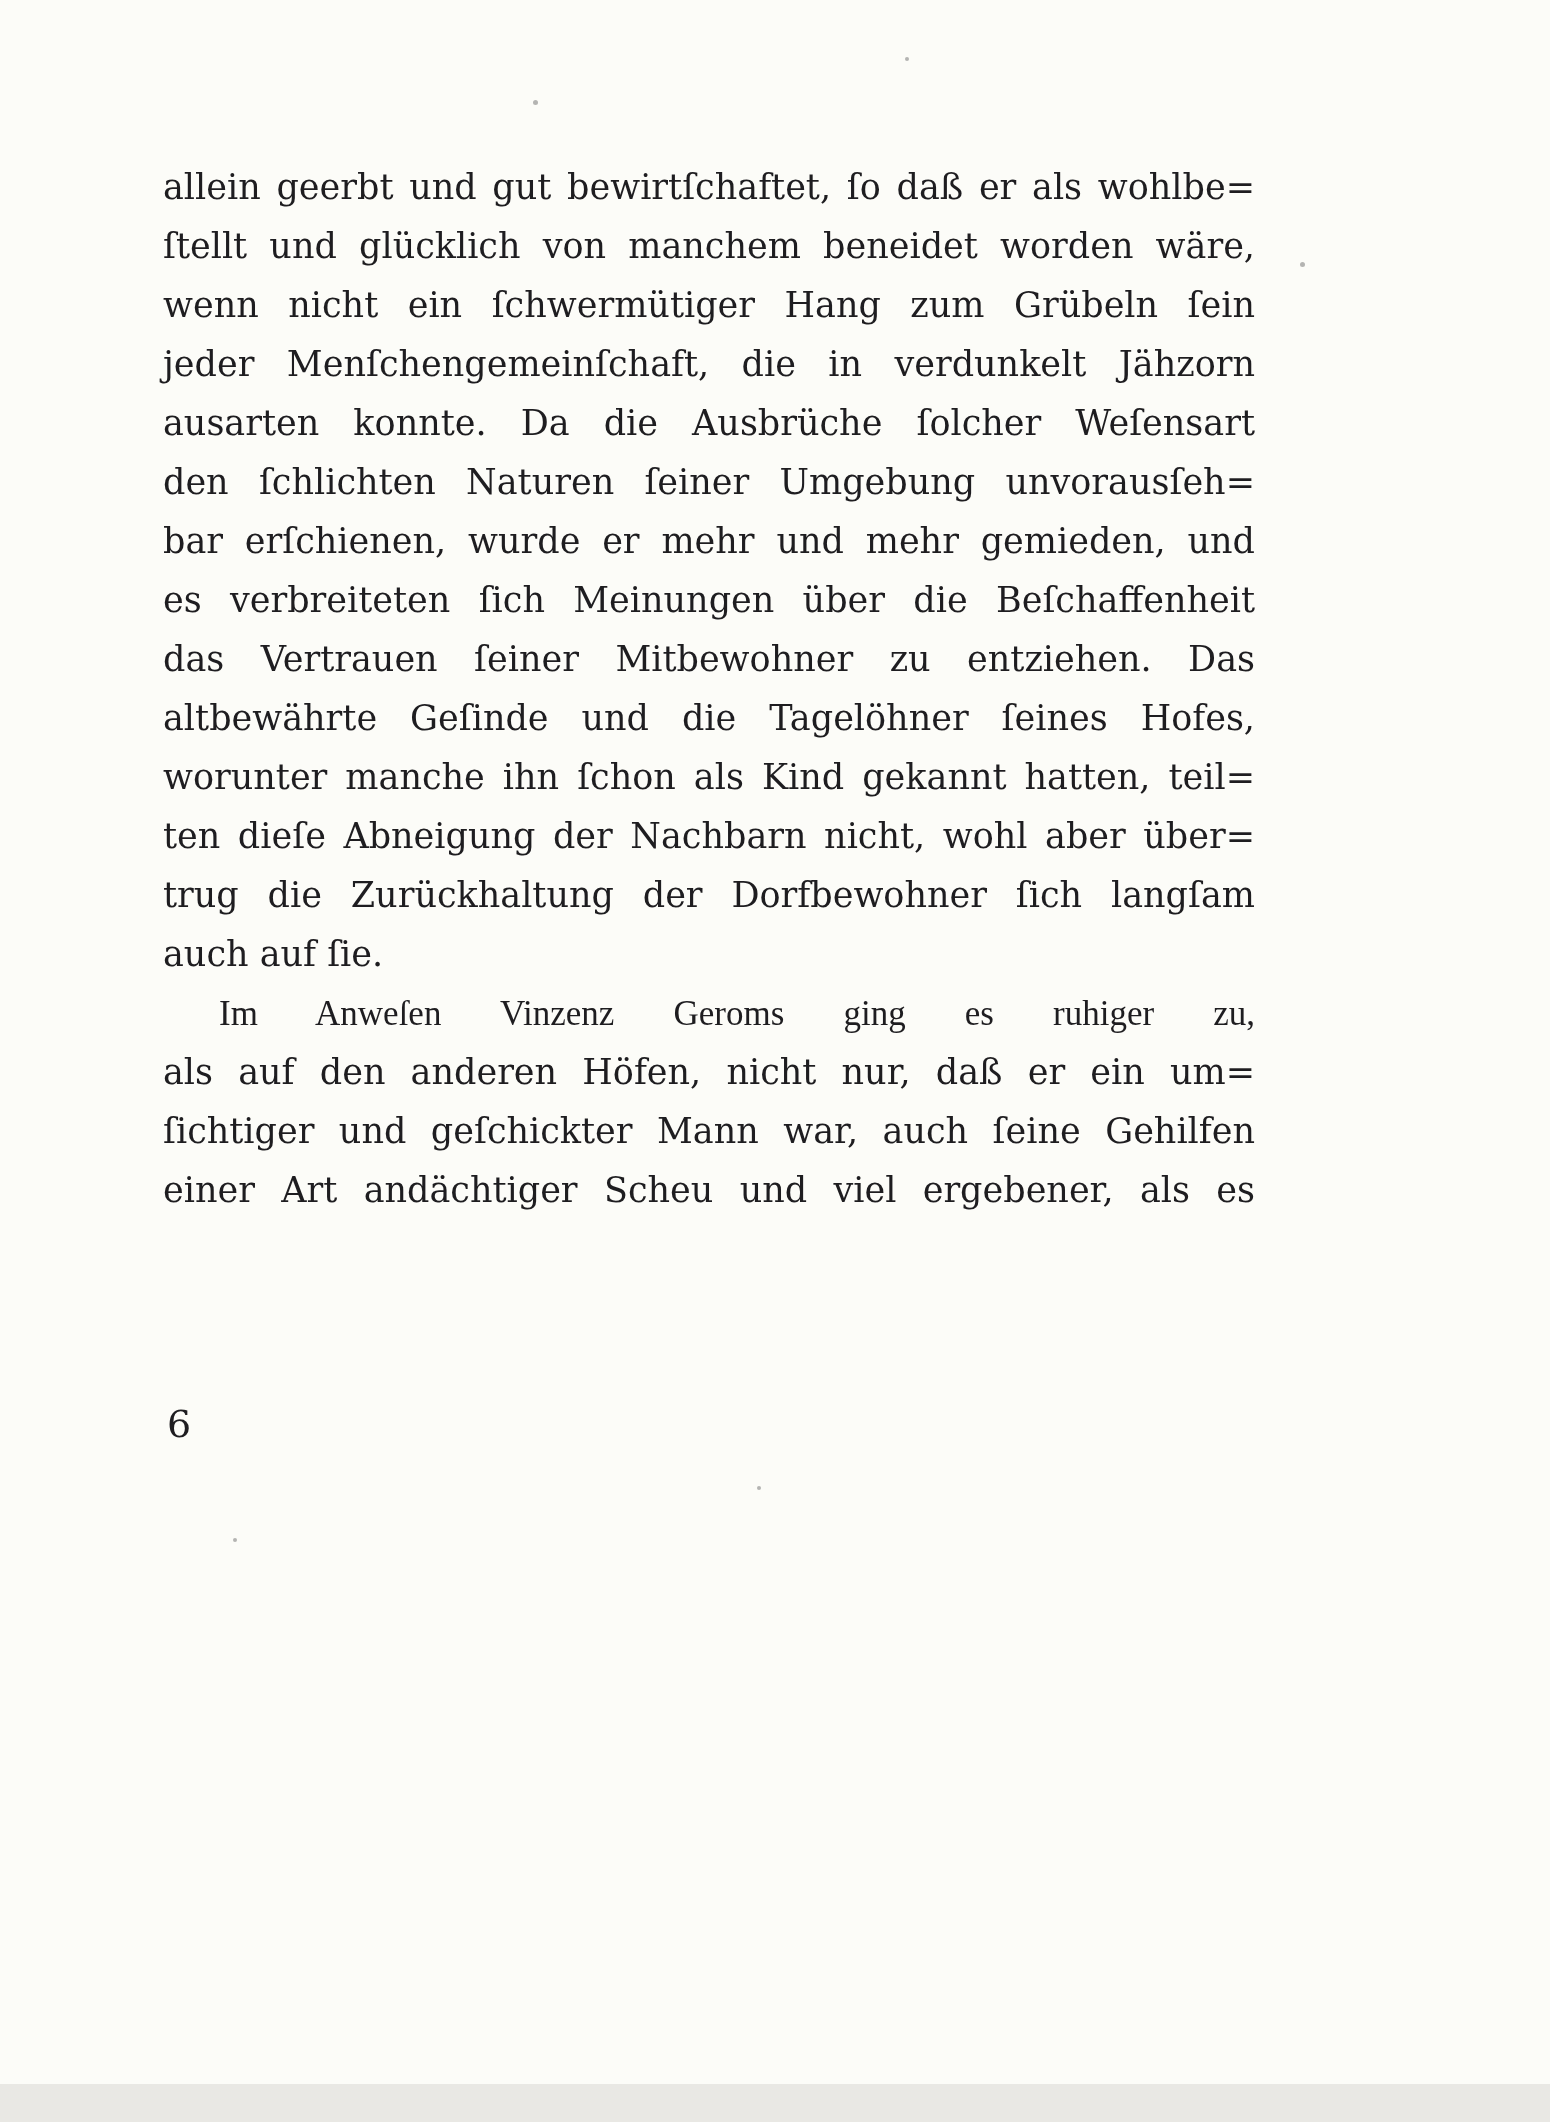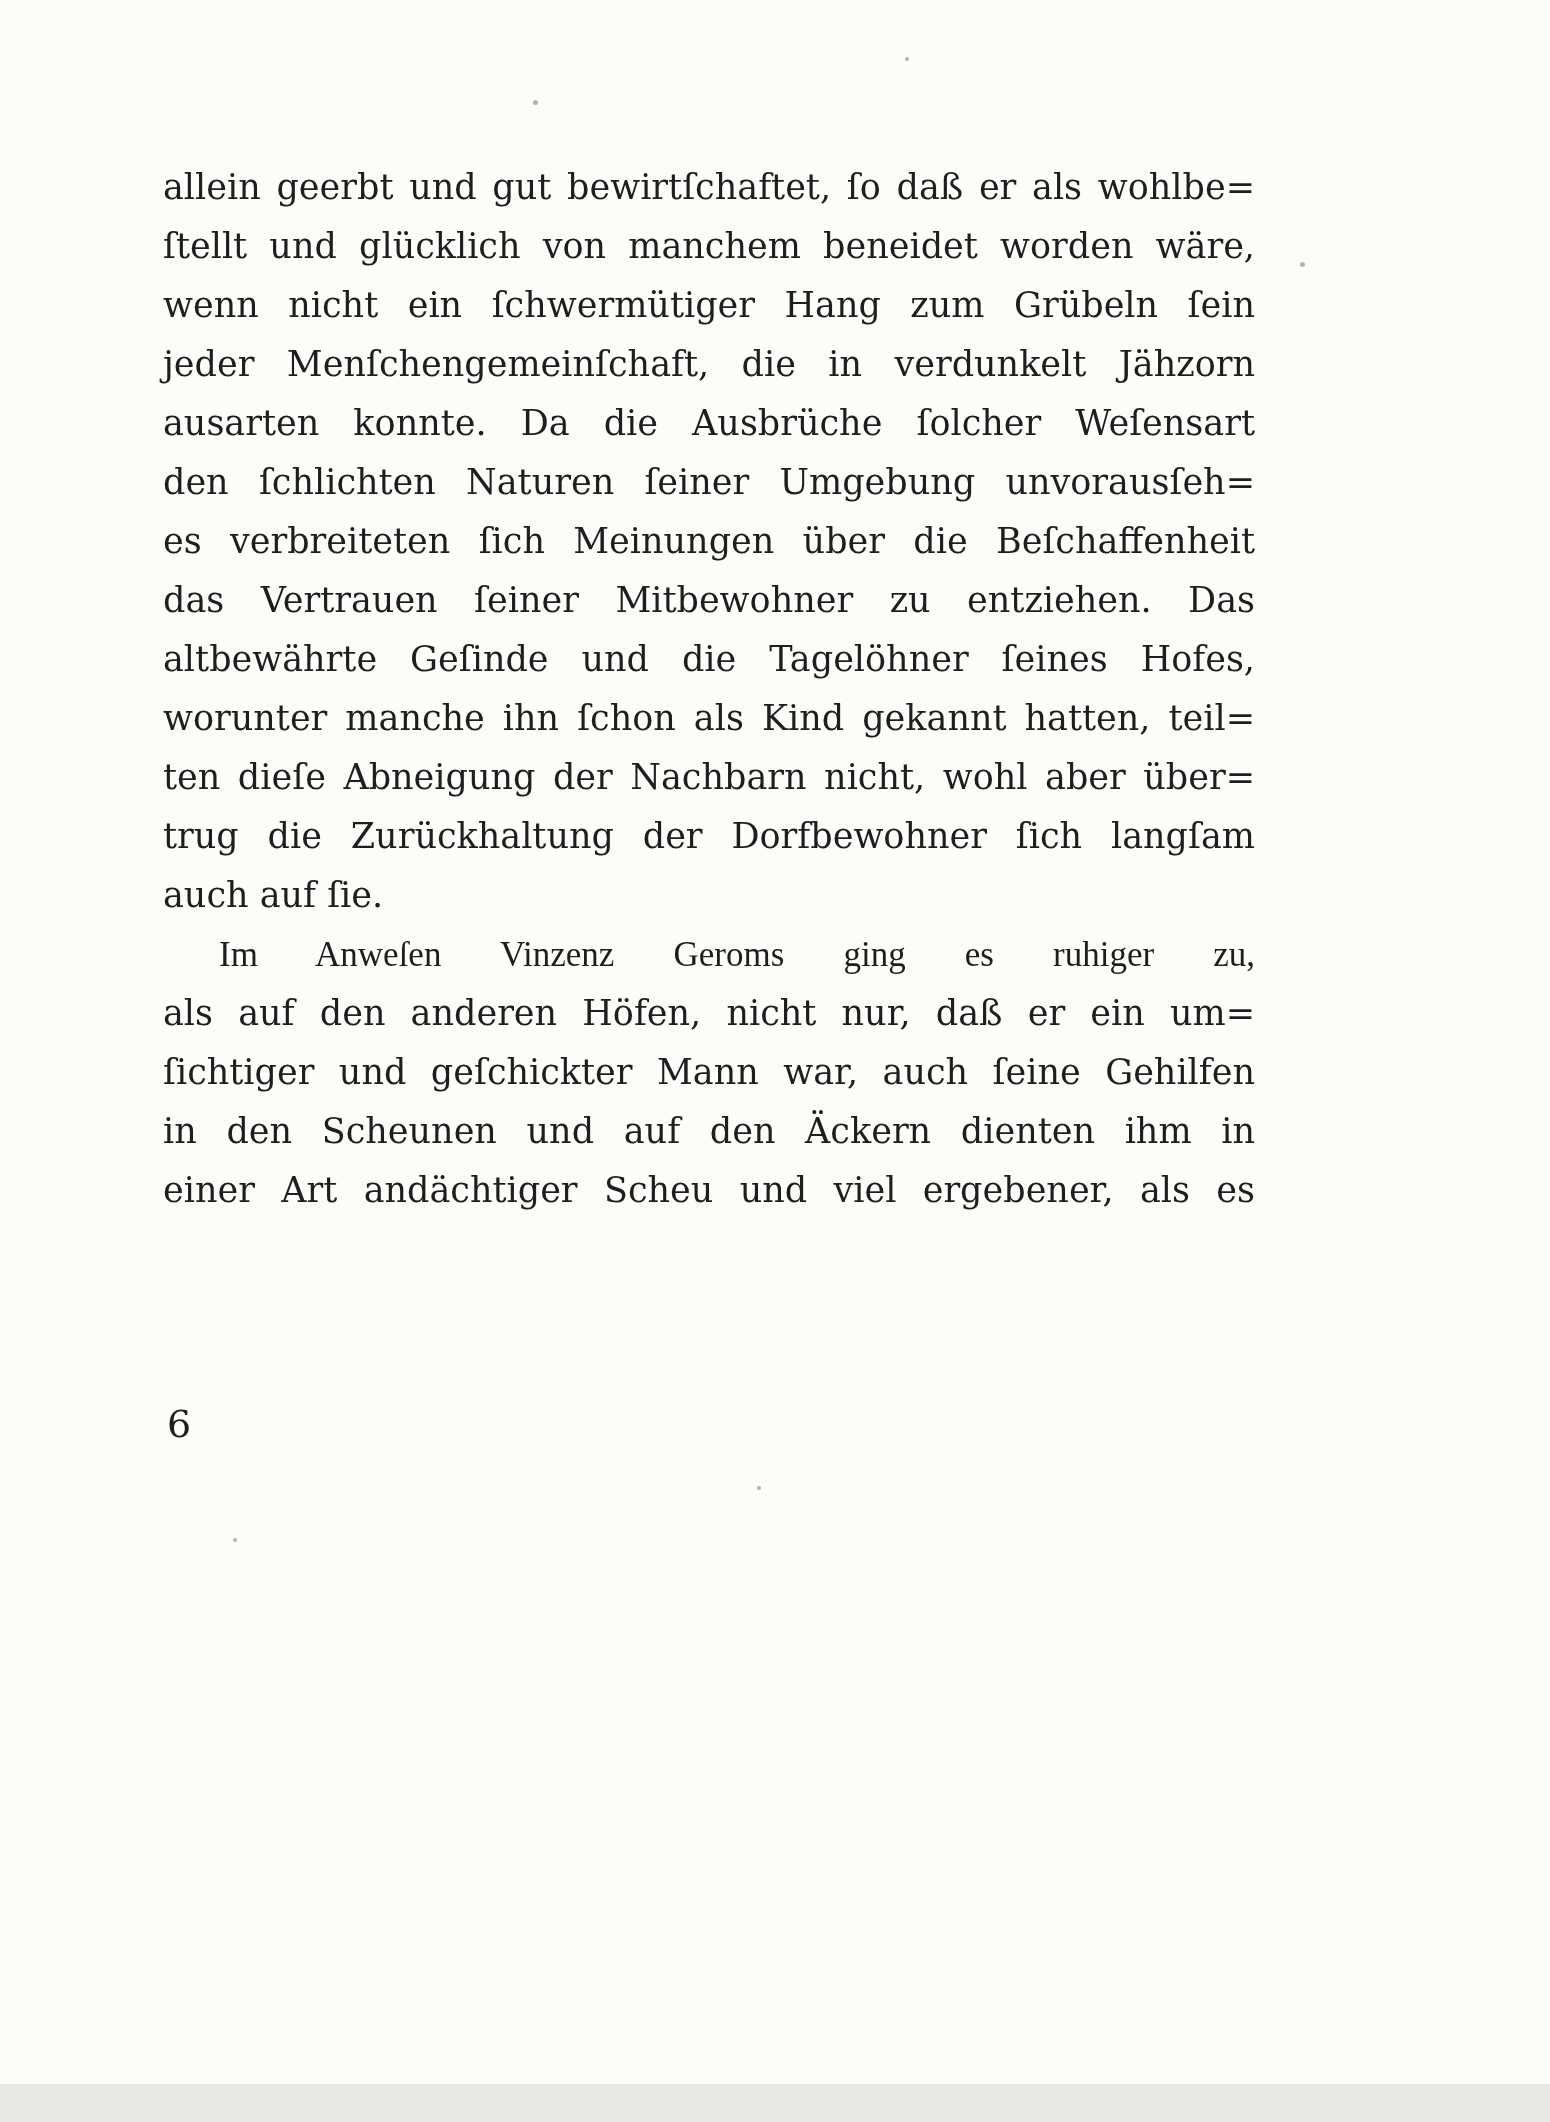--- a/index.html
+++ b/index.html
@@ -66,34 +66,34 @@
 
   <div class="textblock">
 
     <div class="para">
       <div class="line">allein geerbt und gut bewirtſchaftet, ſo daß er als wohlbe=</div>
       <div class="line">ſtellt und glücklich von manchem beneidet worden wäre,</div>
       <div class="line">wenn nicht ein ſchwermütiger Hang zum Grübeln ſein</div>
       <div class="line">jeder Menſchengemeinſchaft, die in verdunkelt Jähzorn</div>
       <div class="line">ausarten konnte. Da die Ausbrüche ſolcher Weſensart</div>
       <div class="line">den ſchlichten Naturen ſeiner Umgebung unvorausſeh=</div>
+      <div class="line">bar erſchienen, wurde er mehr und mehr gemieden, und</div>
       <div class="line">es verbreiteten ſich Meinungen über die Beſchaffenheit</div>
       <div class="line">das Vertrauen ſeiner Mitbewohner zu entziehen. Das</div>
       <div class="line">altbewährte Geſinde und die Tagelöhner ſeines Hofes,</div>
       <div class="line">worunter manche ihn ſchon als Kind gekannt hatten, teil=</div>
       <div class="line">ten dieſe Abneigung der Nachbarn nicht, wohl aber über=</div>
       <div class="line">trug die Zurückhaltung der Dorfbewohner ſich langſam</div>
       <div class="line para-end">auch auf ſie.</div>
     </div>
 
     <div class="para">
       <div class="line indent">Im Anweſen Vinzenz Geroms ging es ruhiger zu,</div>
       <div class="line">als auf den anderen Höfen, nicht nur, daß er ein um=</div>
       <div class="line">ſichtiger und geſchickter Mann war, auch ſeine Gehilfen</div>
-      <div class="line">in den Scheunen und auf den Äckern dienten ihm in</div>
       <div class="line">einer Art andächtiger Scheu und viel ergebener, als es</div>
     </div>
 
   </div>
 
   <div class="pageno">6</div>
 
   <div class="speck" style="left:533px; top:100px; width:5px; height:5px;"></div>
   <div class="speck" style="left:905px; top:57px; width:4px; height:4px;"></div>
   <div class="speck" style="left:1300px; top:262px; width:5px; height:5px;"></div>

